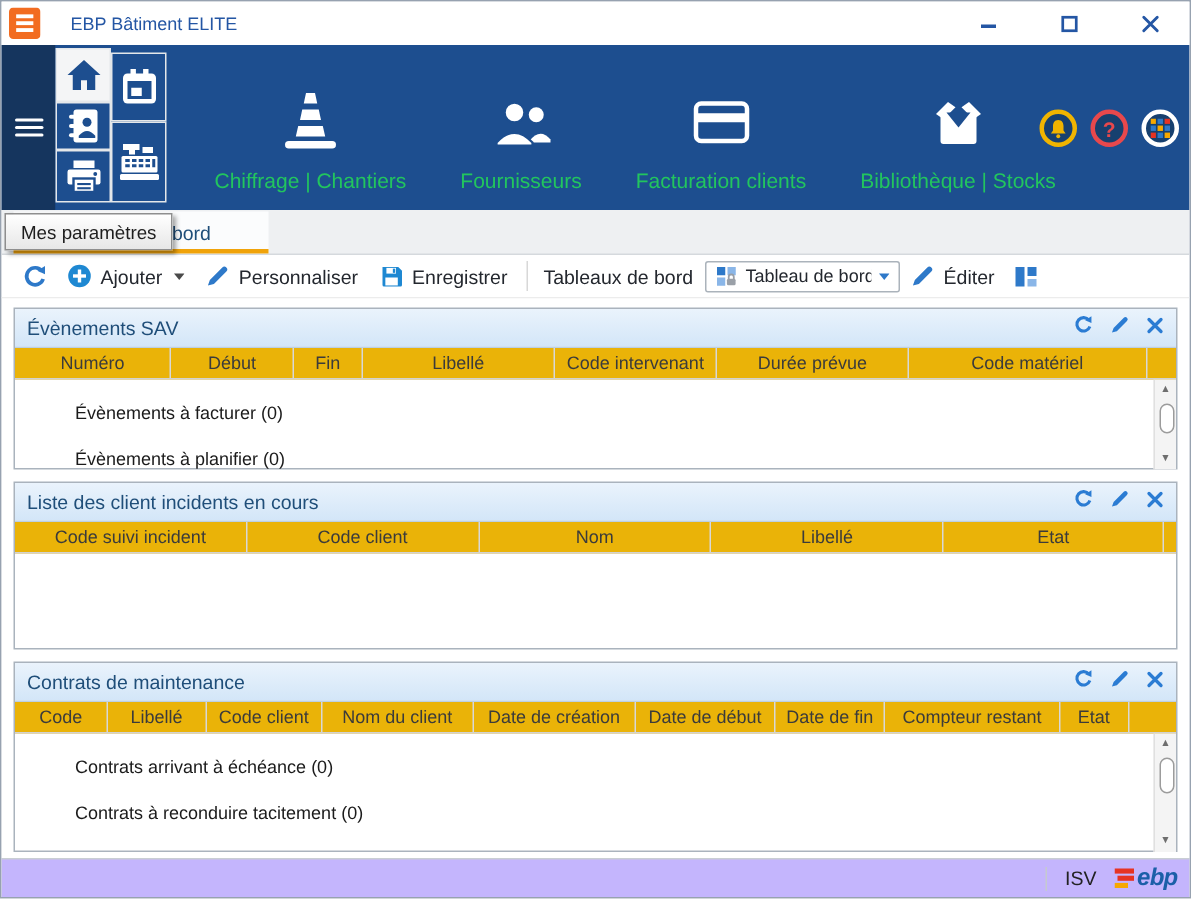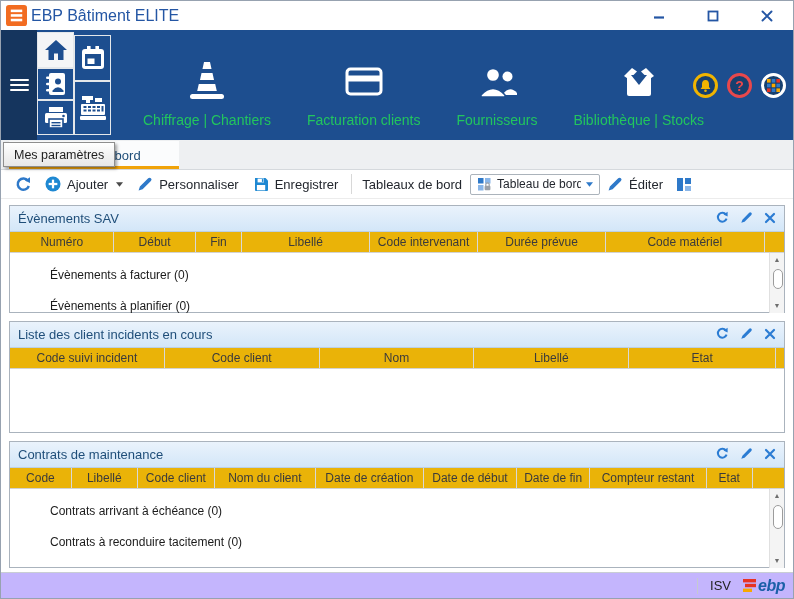--- a/index.html
+++ b/index.html
@@ -4,21 +4,21 @@
 <style>
   html,body{margin:0;padding:0;background:#cfd3d8;font-family:"Liberation Sans",sans-serif;}
   .window{position:relative;width:794px;height:599px;box-sizing:border-box;border:1px solid #97a2b0;
           background:#fff;display:flex;flex-direction:column;overflow:hidden;}
   .icon{display:inline-flex;align-items:center;justify-content:center;line-height:0;}
   .icon svg{display:block;}
 
   
   .titlebar{height:29px;display:flex;align-items:center;flex:none;background:#fff;}
   .tb-logo{margin-left:5px;}
-  .tb-title{margin-left:4px;font-size:16px;color:#2456a4;}
+  .tb-title{margin-left:20px;font-size:12px;color:#2456a4;}
   .tb-controls{margin-left:auto;display:flex;gap:34px;margin-right:16px;}
   .ctl-btn{width:20px;height:18px;display:flex;align-items:center;justify-content:center;cursor:pointer;}
 
   
   .nav{height:110px;flex:none;display:flex;background:#1d4e8f;position:relative;}
   .nav-strip{width:36px;flex:none;background:#15355e;display:flex;align-items:center;justify-content:center;cursor:pointer;}
   .hamburger span{display:block;width:19px;height:2.6px;background:#fff;margin:2.6px 0;border-radius:1px;}
   .tiles{position:relative;width:76px;flex:none;background:#1d4e8f;}
   .tile{position:absolute;background:#1d4e8f;display:flex;align-items:center;justify-content:center;
         box-shadow:0 0 0 1px #e4e7ea;cursor:pointer;}
@@ -209,36 +209,36 @@
                 <path d="M15.8 24 h16.4 l1.6 7 h-19.6 Z"></path>
                 <rect x="7" y="34" width="34" height="5" rx="2.5"></rect>
               </g>
             </svg>
           </span>
           <div class="nav-label">Chiffrage | Chantiers</div>
         </div>
         <div class="nav-item">
           <span class="icon nav-ic">
             <svg width="48" height="40" viewBox="0 0 48 40">
-              <rect x="7" y="7" width="34" height="25" rx="3.5" fill="none" stroke="#fff" stroke-width="3"></rect>
-              <rect x="7" y="13.5" width="34" height="6" fill="#fff"></rect>
-            </svg>
-          </span>
-          <div class="nav-label">Facturation clients</div>
-        </div>
-        <div class="nav-item">
-          <span class="icon nav-ic">
-            <svg width="48" height="40" viewBox="0 0 48 40">
               <circle cx="34.5" cy="14.5" r="5" fill="#fff"></circle>
               <path d="M30 32 q7,-9 14,-1 l0,2 h-14 Z" fill="#fff"></path>
               <circle cx="20" cy="13" r="6.6" fill="#fff" stroke="#1d4e8f" stroke-width="1.5"></circle>
               <path d="M8 33 q12,-13 24,0 l0,2 h-24 Z" fill="#fff" stroke="#1d4e8f" stroke-width="1.5"></path>
             </svg>
           </span>
           <div class="nav-label">Fournisseurs</div>
+        </div>
+        <div class="nav-item">
+          <span class="icon nav-ic">
+            <svg width="48" height="40" viewBox="0 0 48 40">
+              <rect x="7" y="7" width="34" height="25" rx="3.5" fill="none" stroke="#fff" stroke-width="3"></rect>
+              <rect x="7" y="13.5" width="34" height="6" fill="#fff"></rect>
+            </svg>
+          </span>
+          <div class="nav-label">Facturation clients</div>
         </div>
         <div class="nav-item">
           <span class="icon nav-ic">
             <svg width="48" height="40" viewBox="0 0 48 40">
               <polygon points="9,14 17,6 22,9.5 14,17.5" fill="#fff"></polygon>
               <polygon points="39,14 31,6 26,9.5 34,17.5" fill="#fff"></polygon>
               <rect x="12" y="14" width="24" height="20" rx="2" fill="#fff"></rect>
               <polygon points="16,13 24,23 32,13" fill="#1d4e8f"></polygon>
             </svg>
           </span>

